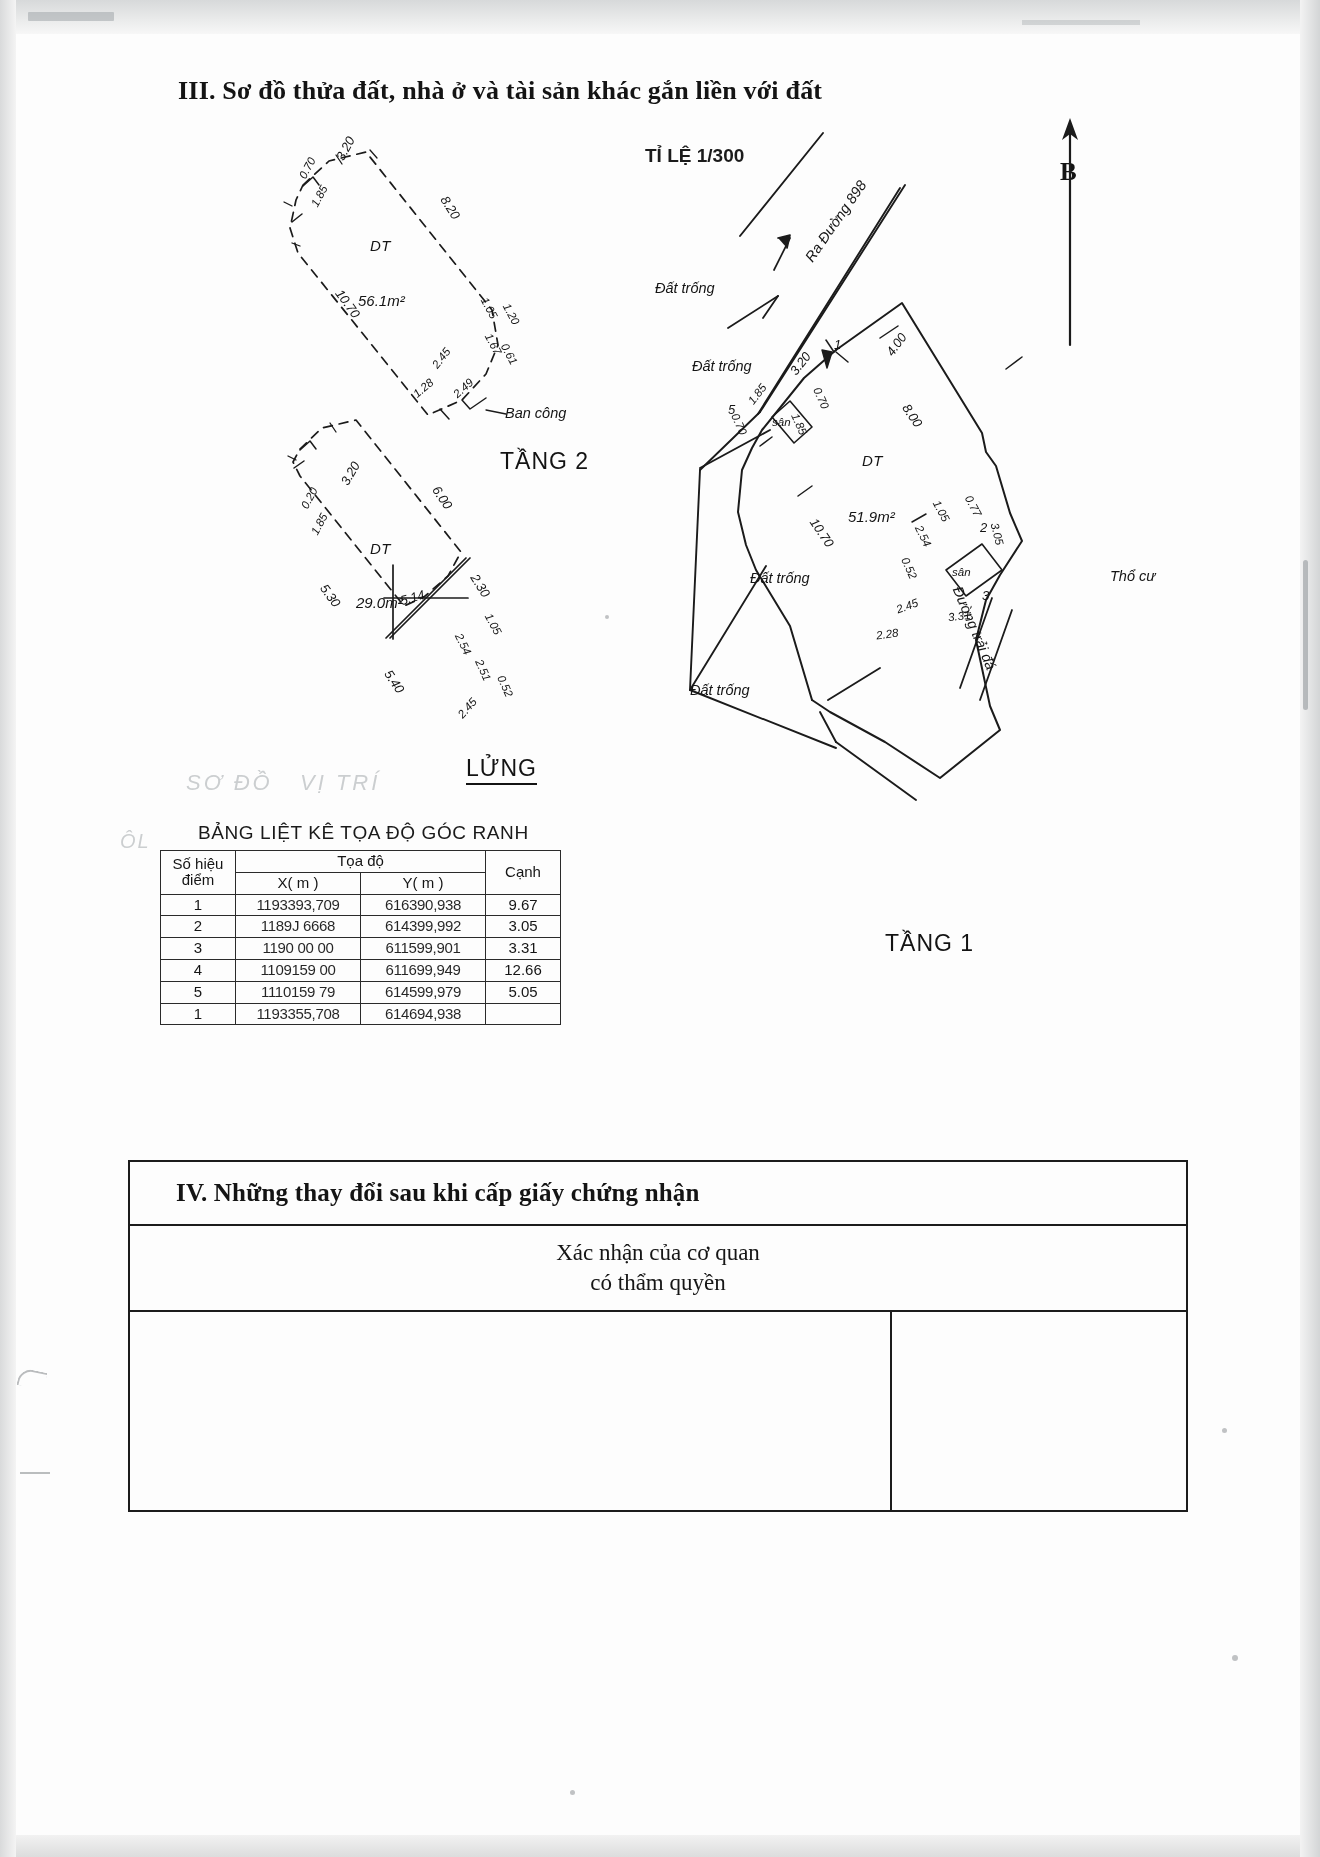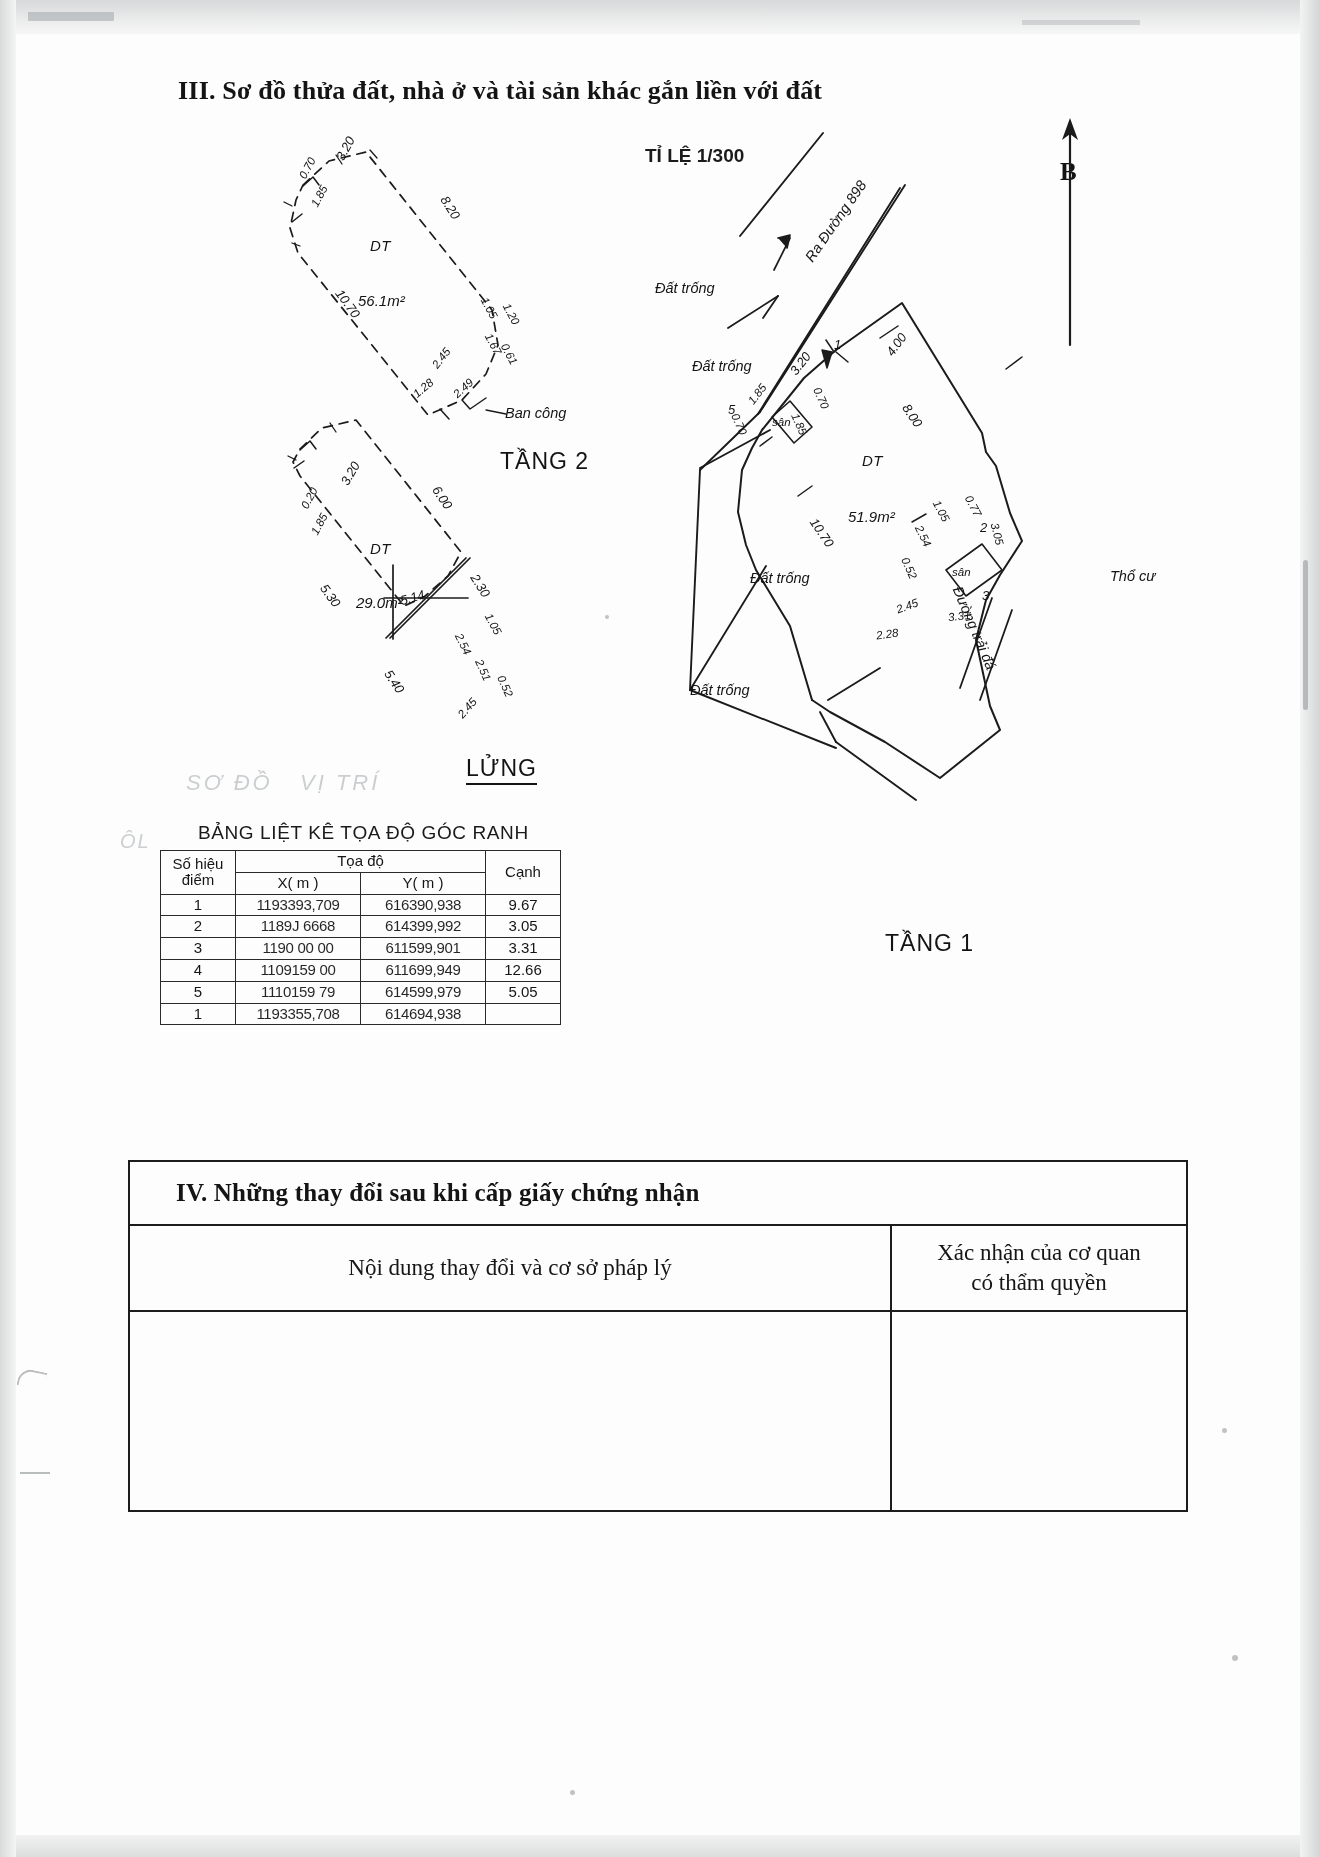--- a/index.html
+++ b/index.html
@@ -474,21 +474,20 @@
           </tr>
         </tbody>
     </table>
   </div>
 
   <div id="sec4">
     <div id="sec4-head">
       <div class="section-title">IV. Những thay đổi sau khi cấp giấy chứng nhận</div>
     </div>
     <div id="sec4-sub">
-      <div class="col-a">Nội dung thay đổi và cơ sở pháp lý</div>
       <div class="col-b">
         <span>
           <span>Xác nhận của cơ quan</span><br>
           <span>có thẩm quyền</span>
         </span>
       </div>
     </div>
     <div id="sec4-body">
       <div class="cell-a"></div>
       <div class="cell-b"></div>

